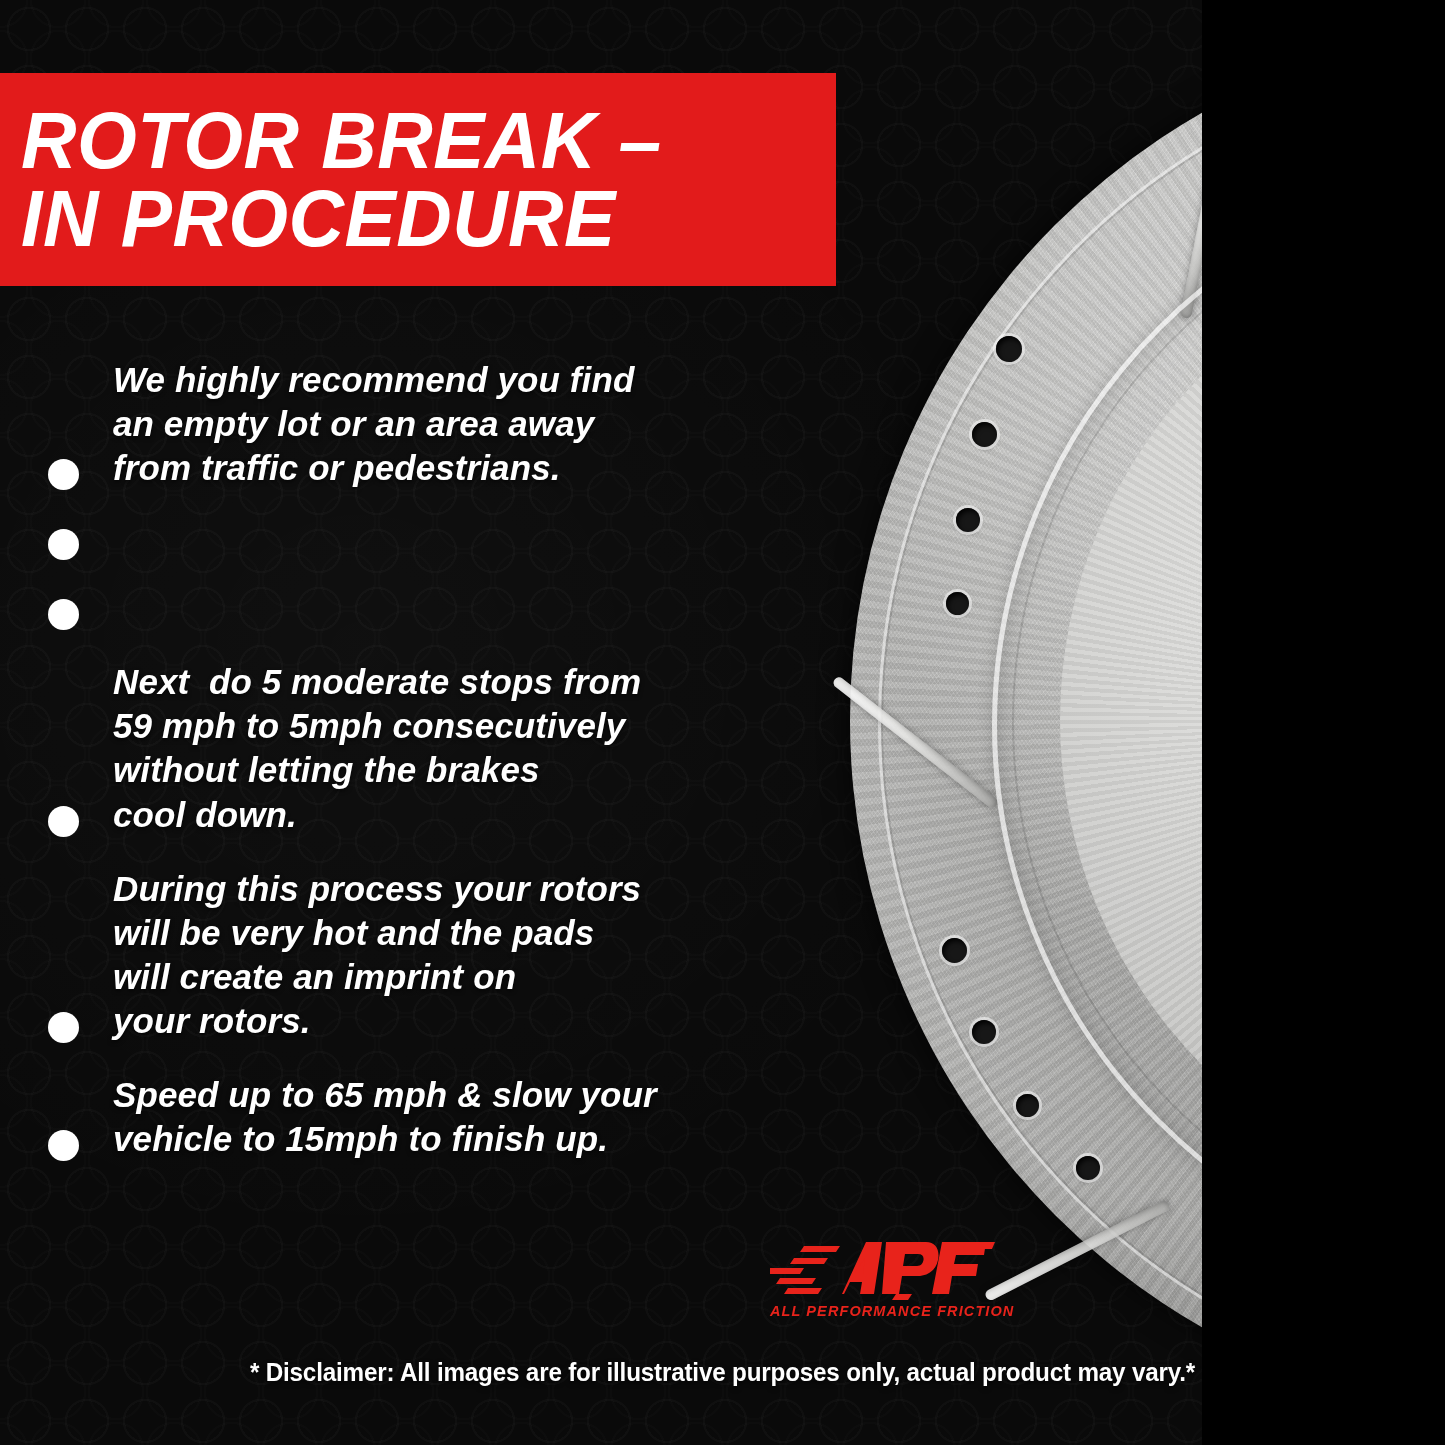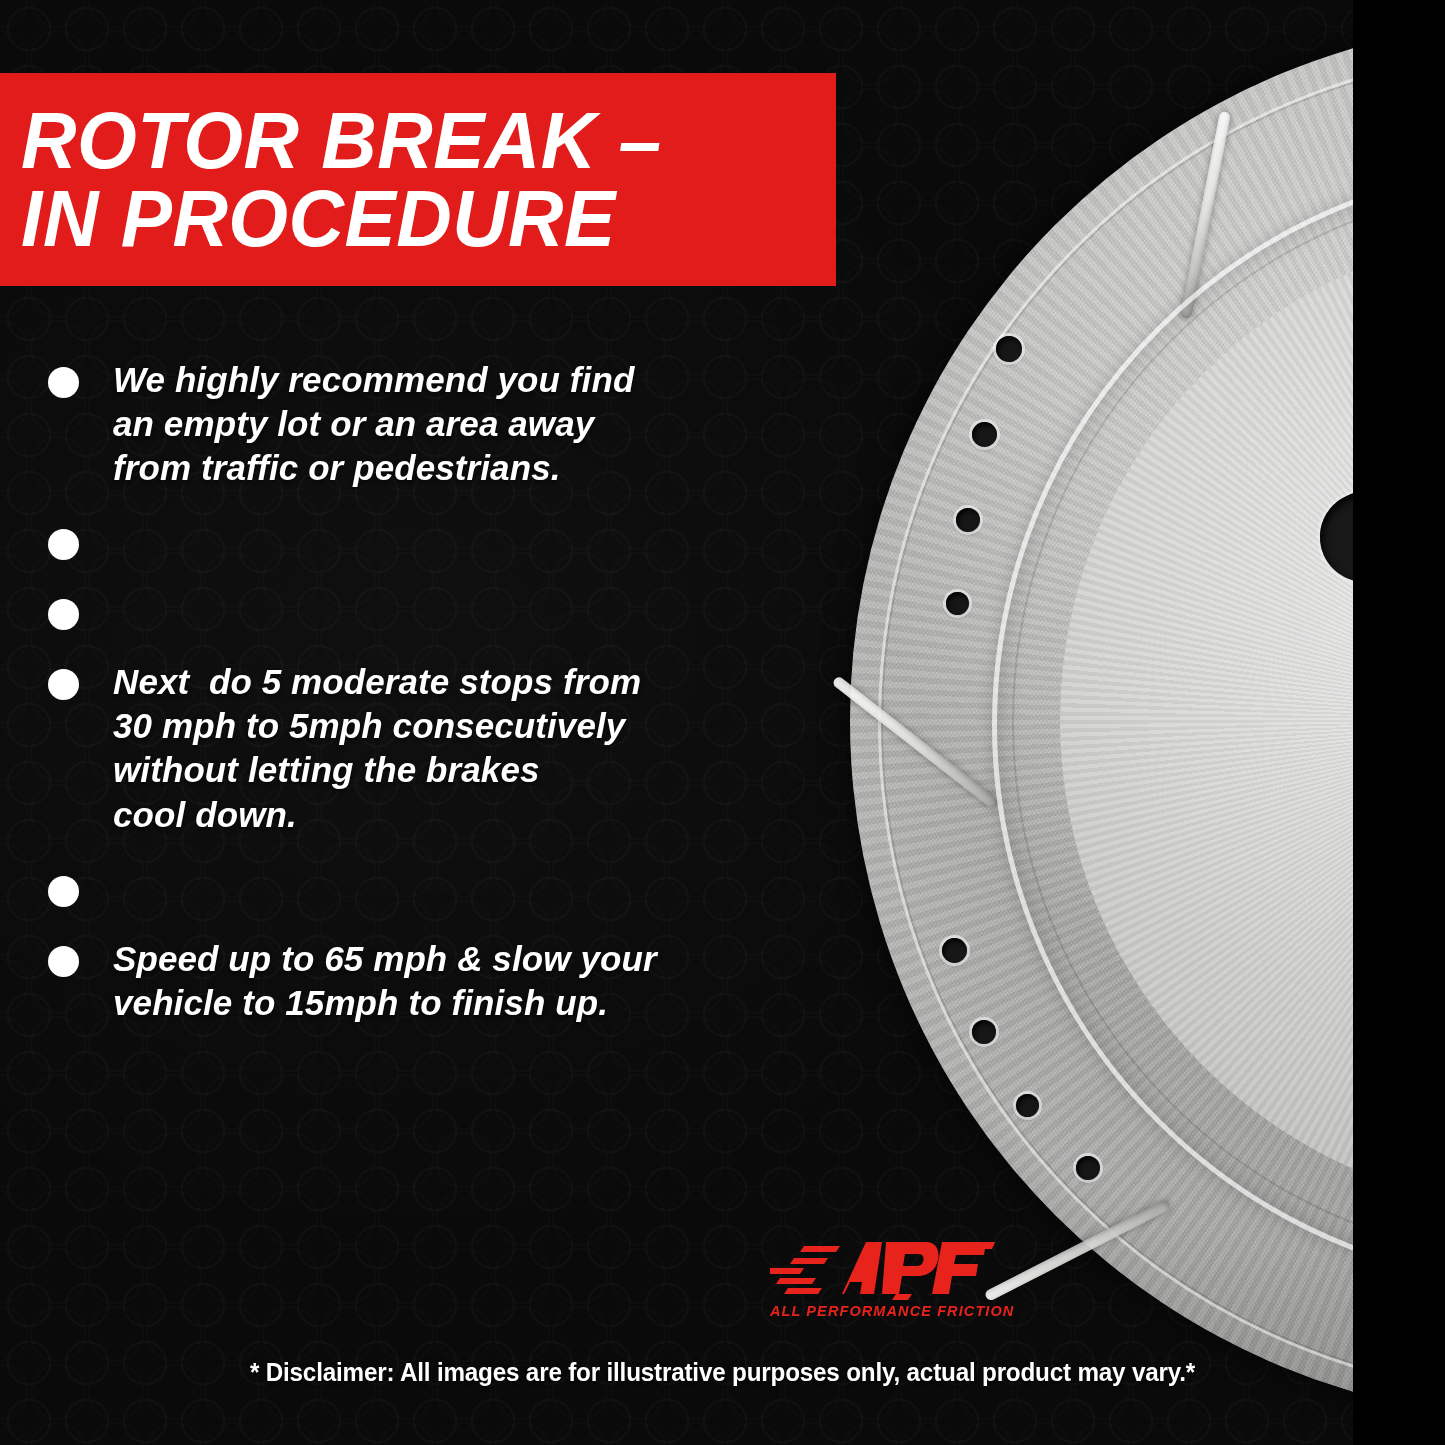--- a/index.html
+++ b/index.html
@@ -2,21 +2,21 @@
 <html><head>
 <meta charset="utf-8">
 <style>
   html, body {
     margin: 0;
     padding: 0;
     background: #000;
   }
   #canvas {
     position: relative;
-    width: 1353px;
+    width: 1202px;
     height: 1445px;
     overflow: hidden;
     background: #0b0b0b;
     font-family: "Liberation Sans", sans-serif;
   }
 
   
   .bg-base {
     position: absolute;
     inset: 0;
@@ -157,21 +157,21 @@
   
   .bullets {
     position: absolute;
     left: 48px;
     top: 358px;
     width: 720px;
     z-index: 6;
   }
   .bullet-row {
     display: flex;
-    align-items: flex-start;
+    align-items: flex-end;
     margin-bottom: 30px;
   }
   .bullet-dot {
     flex: 0 0 auto;
     width: 31px;
     height: 31px;
     border-radius: 50%;
     background: #ffffff;
     margin-top: 9px;
     margin-right: 34px;
@@ -281,26 +281,30 @@
     </div>
     <div class="bullet-row">
       <span class="bullet-dot"></span>
     </div>
     <div class="bullet-row">
       <span class="bullet-dot"></span>
     </div>
     <div class="bullet-row">
       <span class="bullet-dot"></span>
       <span class="bullet-text">Next  do 5 moderate stops from
-30 mph to 5mph consecutively
+59 mph to 5mph consecutively
 without letting the brakes
 cool down.</span>
     </div>
     <div class="bullet-row">
       <span class="bullet-dot"></span>
+      <span class="bullet-text">During this process your rotors
+will be very hot and the pads
+will create an imprint on
+your rotors.</span>
     </div>
     <div class="bullet-row">
       <span class="bullet-dot"></span>
       <span class="bullet-text">Speed up to 65 mph &amp; slow your
 vehicle to 15mph to finish up.</span>
     </div>
   </div>
 
   <div class="logo">
     <div class="logo-mark">

